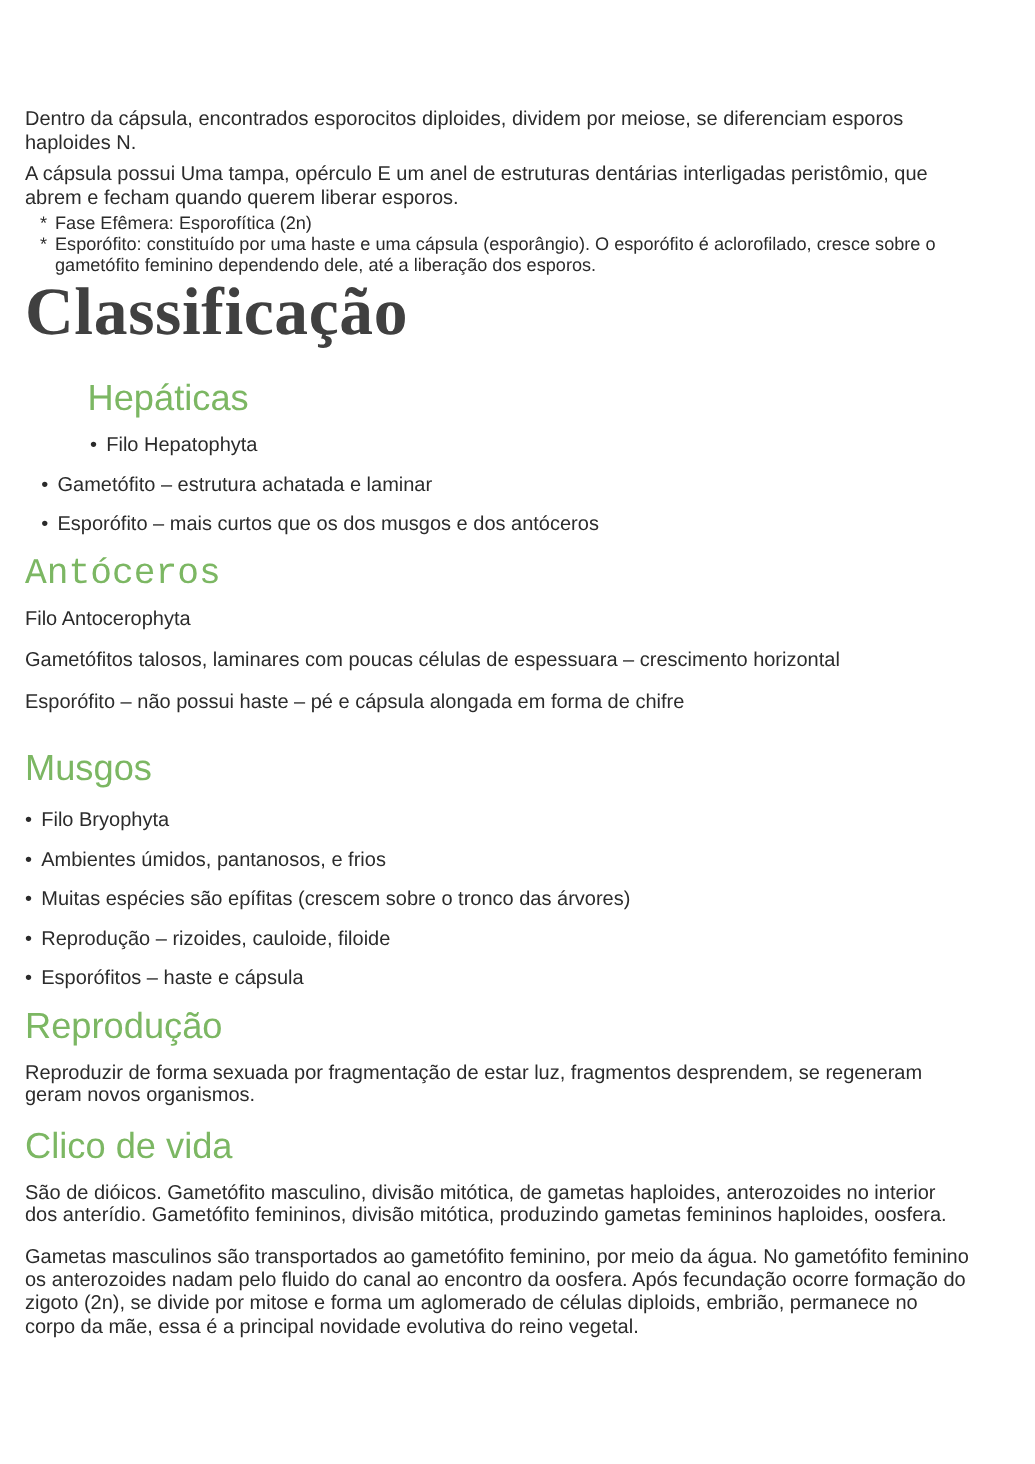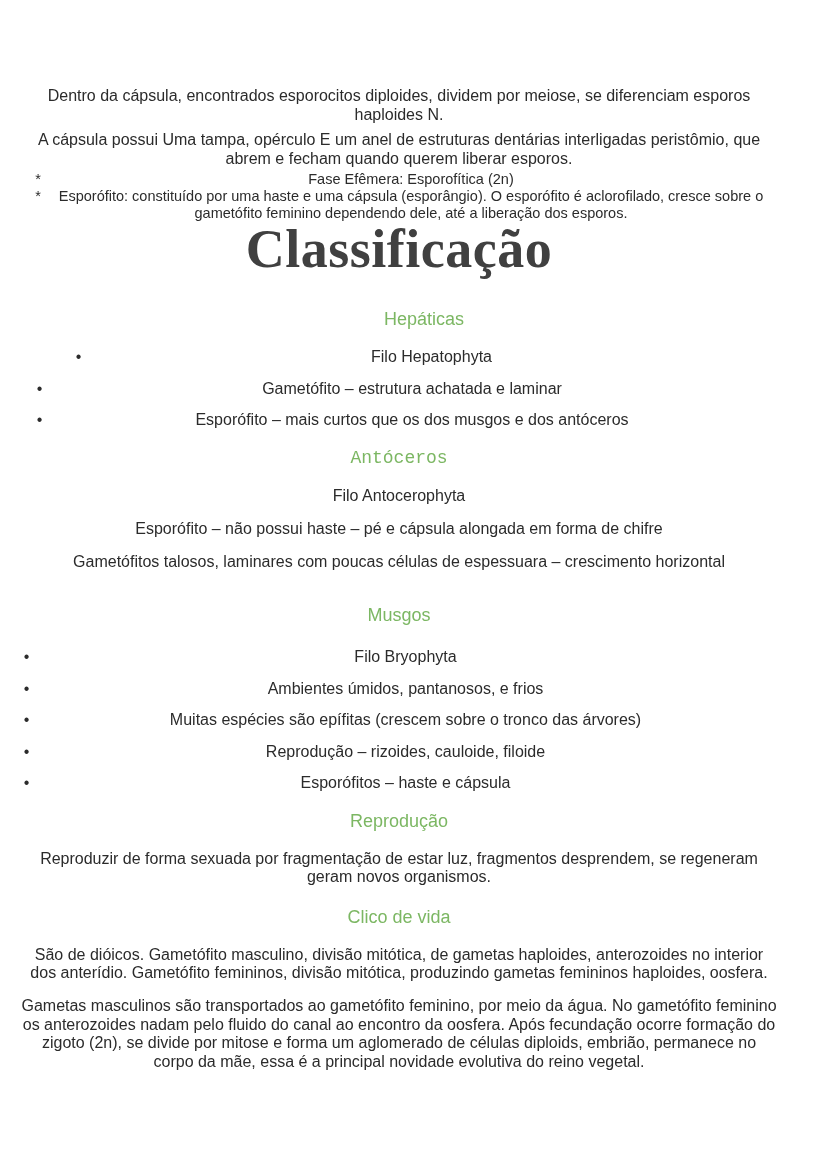--- a/index.html
+++ b/index.html
@@ -9,21 +9,20 @@
     background: #ffffff;
   }
   .page {
     position: relative;
     width: 828px;
     height: 1171px;
     background: #ffffff;
     overflow: hidden;
     font-family: "Liberation Sans", sans-serif;
     color: #2b2b2b;
-    text-align: center;
   }
   .content {
     padding: 87px 50px 0 20px;
   }
   .para {
     font-size: 16px;
     line-height: 18.5px;
     margin: 0 0 7px 0;
     color: #2b2b2b;
   }
@@ -51,21 +50,21 @@
     line-height: 46px;
     color: #404040;
     margin: 4px 0 32px 0;
     letter-spacing: 0.5px;
   }
 
   
   .sec-heading {
     font-family: "Liberation Sans", sans-serif;
     font-weight: 400;
-    font-size: 18px;
+    font-size: 29px;
     line-height: 31px;
     color: #7cb763;
     margin: 0 0 14px 0;
   }
   .heading-hepaticas { margin-left: 50px; margin-bottom: 13px; }
   .heading-antoceros { margin-top: 4px; margin-bottom: 13px; font-family: Liberation Mono, monospace; }
   .heading-musgos    { margin-top: 29px; margin-bottom: 17px; }
   .heading-reproducao{ margin-top: 5px;  margin-bottom: 13px; }
   .heading-ciclo     { margin-top: 15px; margin-bottom: 13px; }
 
@@ -119,22 +118,22 @@
       <span class="bullet-marker">•</span>
       <span class="bullet-text">Gametófito – estrutura achatada e laminar</span>
     </div>
     <div class="bullet-row indent-hepa">
       <span class="bullet-marker">•</span>
       <span class="bullet-text">Esporófito – mais curtos que os dos musgos e dos antóceros</span>
     </div>
 
     <h2 class="sec-heading heading-antoceros">Antóceros</h2>
     <p class="para loose">Filo Antocerophyta</p>
+    <p class="para loose">Gametófitos talosos, laminares com poucas células de espessuara – crescimento horizontal</p>
     <p class="para loose">Esporófito – não possui haste – pé e cápsula alongada em forma de chifre</p>
-    <p class="para loose">Gametófitos talosos, laminares com poucas células de espessuara – crescimento horizontal</p>
 
     <h2 class="sec-heading heading-musgos">Musgos</h2>
     <div class="bullet-row">
       <span class="bullet-marker">•</span>
       <span class="bullet-text">Filo Bryophyta</span>
     </div>
     <div class="bullet-row">
       <span class="bullet-marker">•</span>
       <span class="bullet-text">Ambientes úmidos, pantanosos, e frios</span>
     </div>

